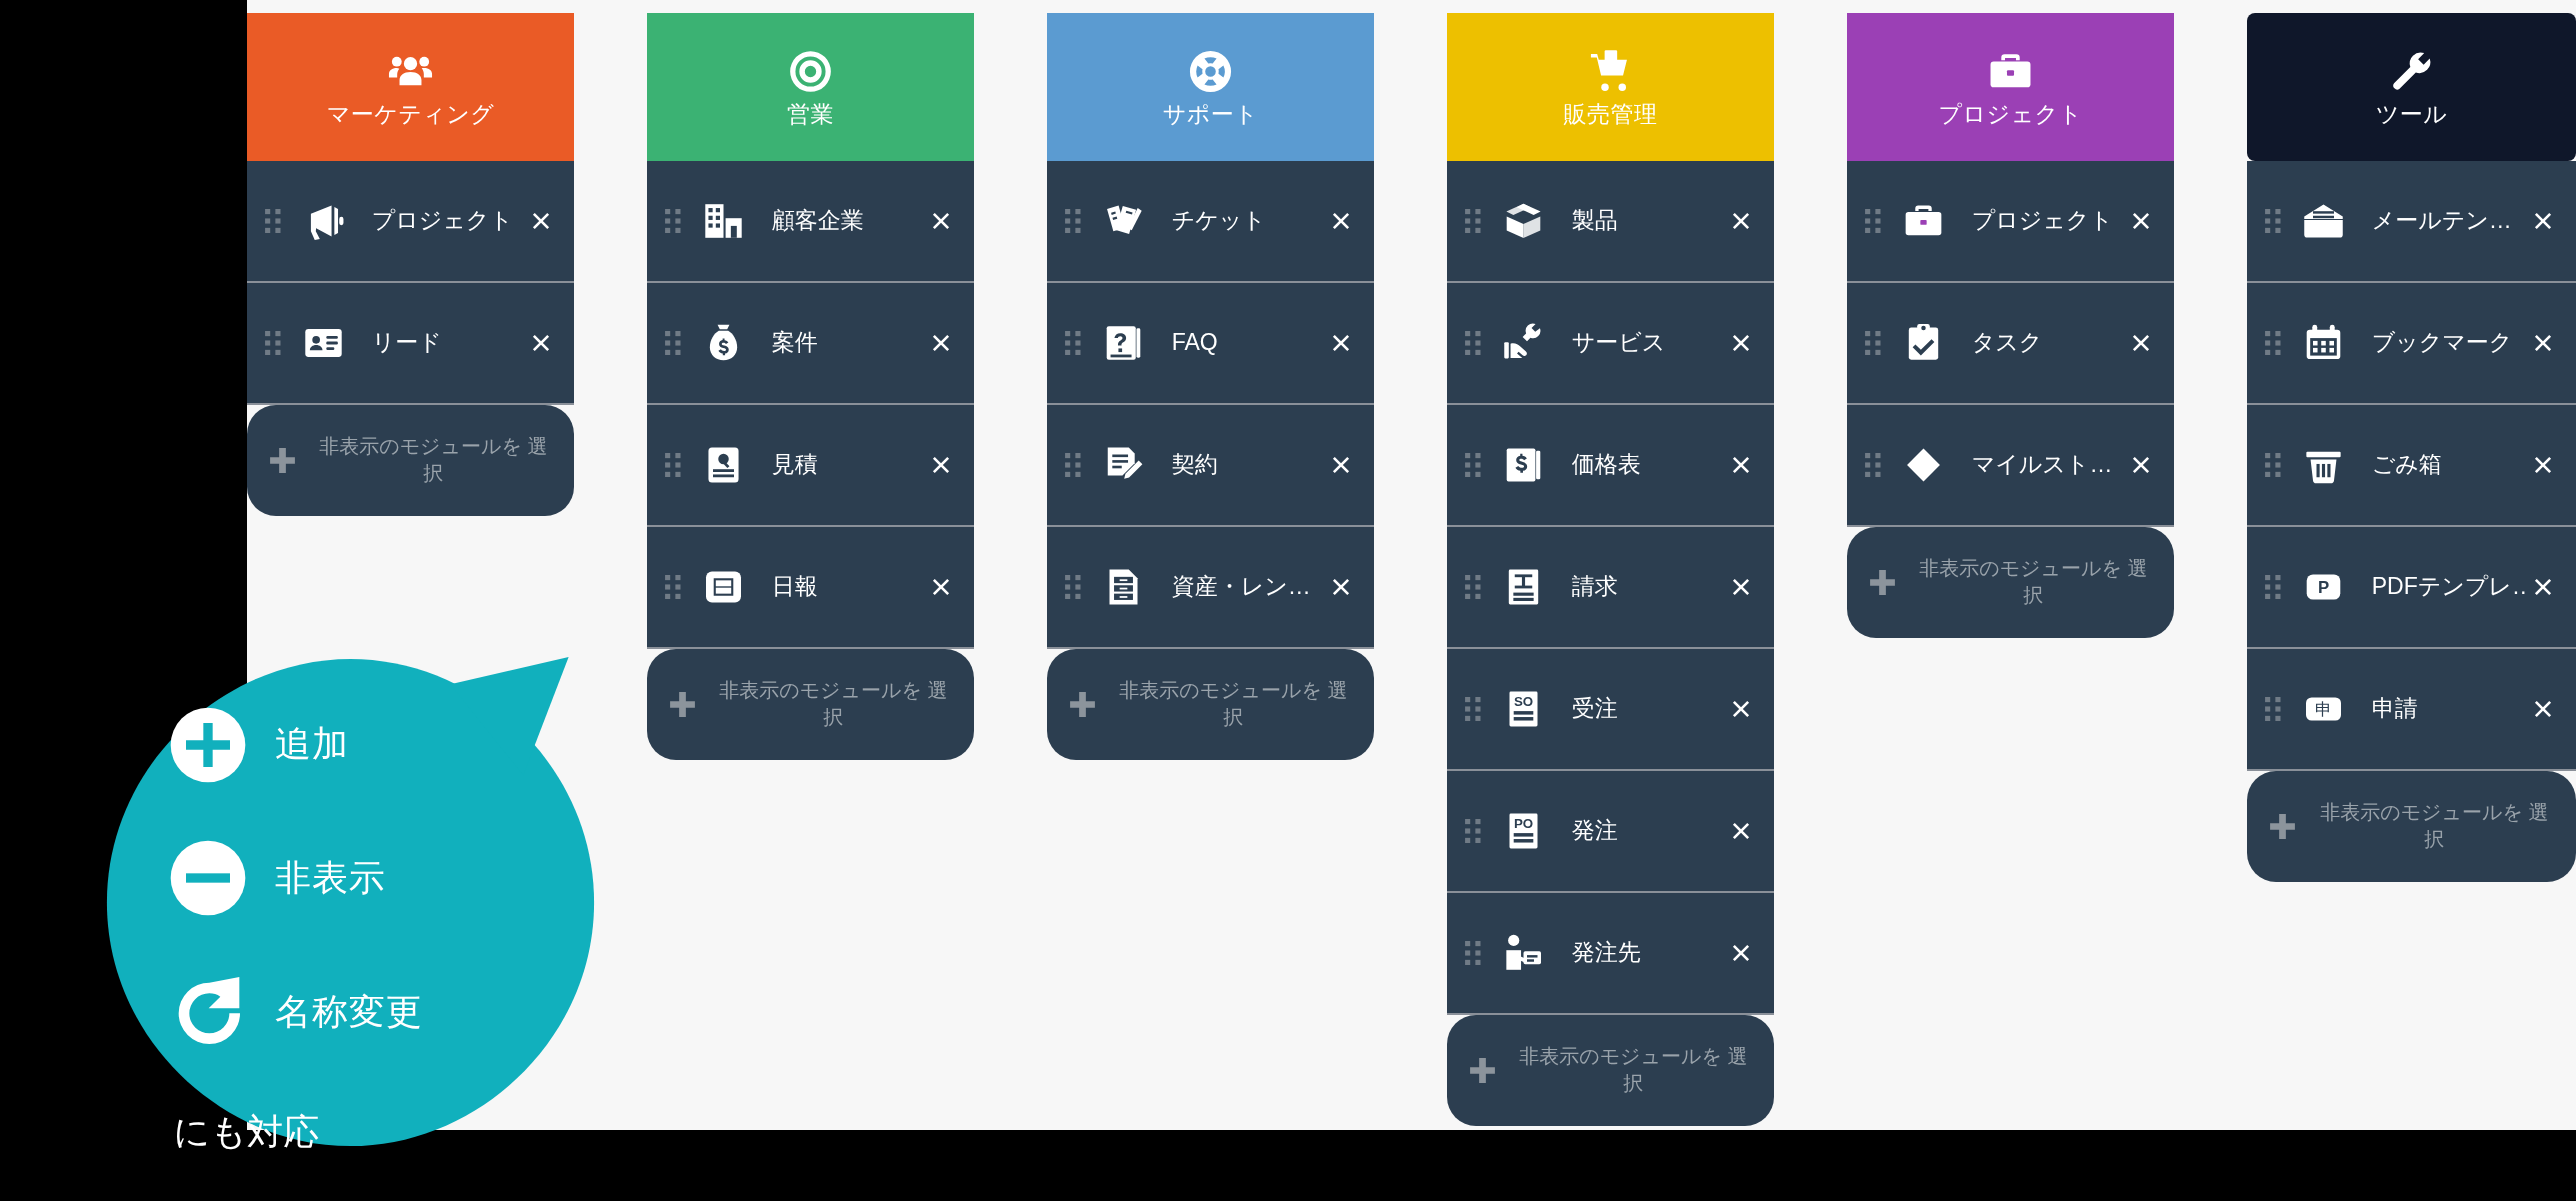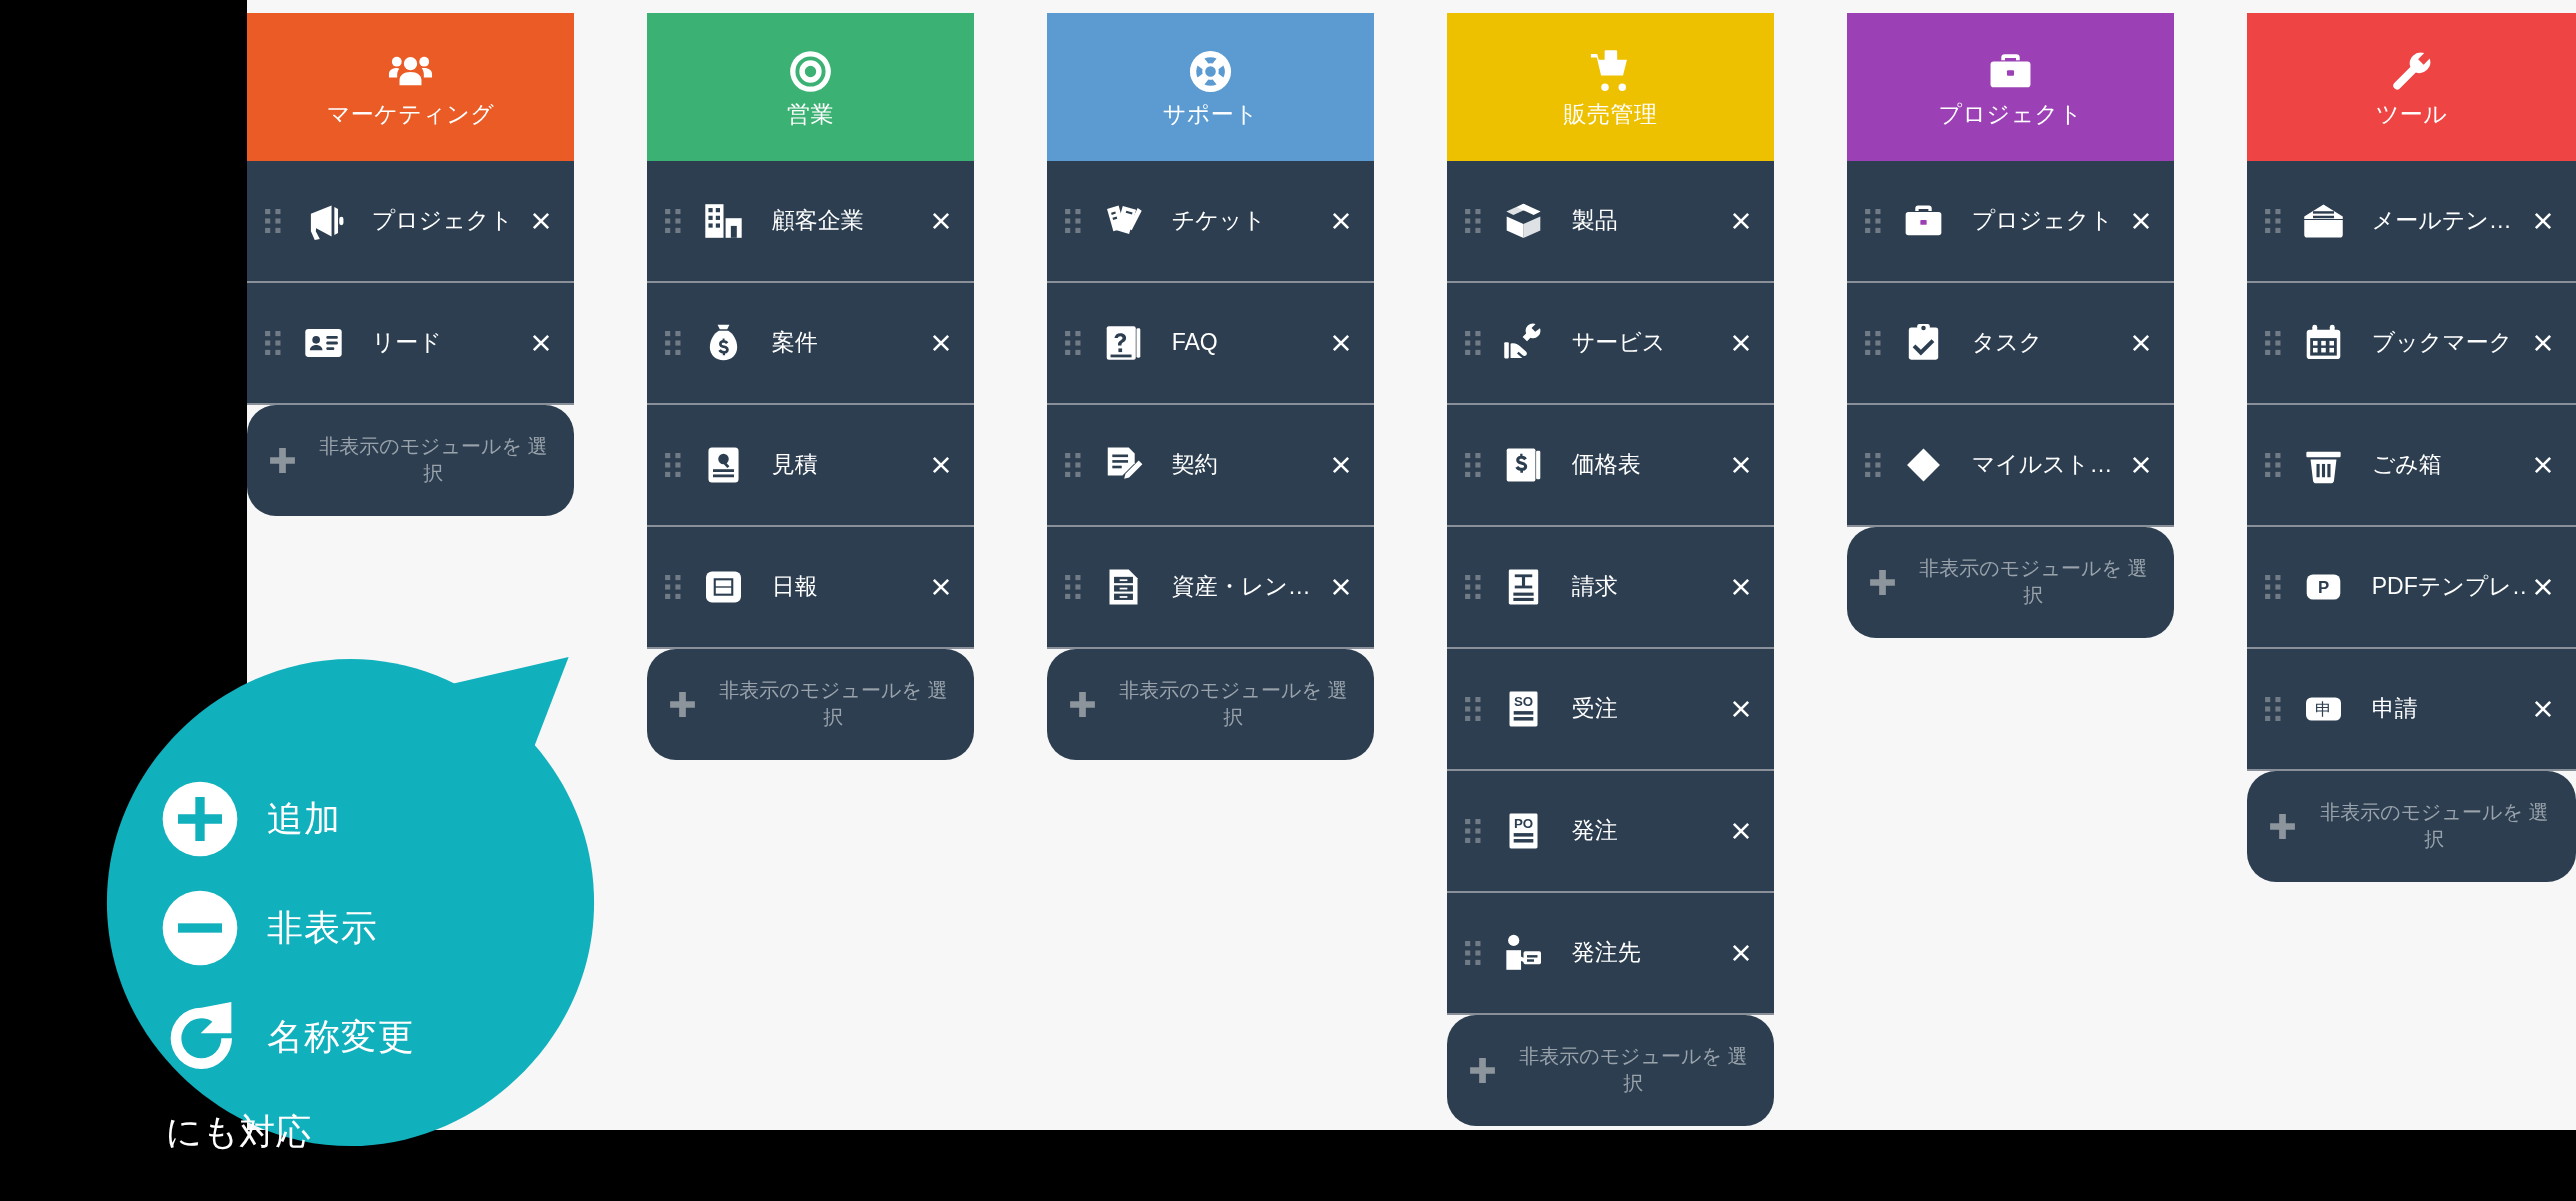--- a/index.html
+++ b/index.html
@@ -86,23 +86,23 @@
   .callout {
     position: absolute;
     left: 96px; top: 648px;
     width: 509px; height: 509px;
     z-index: 10;
   }
   .bubble-svg { position:absolute; inset:0; width:100%; height:100%; }
   .bubble-body { fill: #11b0bd; }
 
   .callout-inner {
-    position: absolute; left: 0; top: 0; width: 509px; height: 509px;
+    position: absolute; left: 8px; top: 0; width: 509px; height: 509px;
     display: flex; flex-direction: column;
-    justify-content: flex-end;
+    justify-content: space-between;
     padding: 53px 0 0 64px;
     gap: 22px;
   }
   .cl-row { display:flex; align-items:center; gap: 27px; height: 87px;}
   .cl-badge { width: 80px; height: 80px; flex:0 0 80px; display:flex; align-items:center; justify-content:center; }
   .cl-badge svg { width: 80px; height: 80px; fill: #ffffff; }
   .cl-text { color: #ffffff; font-size: 36px; letter-spacing: 0.9px; }
   .cl-footer { color:#ffffff; font-size: 36px; margin-left: 5.5px; margin-top: 5.5px; }
 </style>
 </head>
@@ -795,21 +795,21 @@
               <svg viewBox="0 0 24 24">
                 <path d="M9.4 2.4h5.2v7h7v5.2h-7v7H9.4v-7h-7V9.4h7z"></path>
               </svg>
             </span>
             <span class="add-text">非表示のモジュールを
 選択</span>
           </div>
         </div>
       </div>
       <div class="column">
-        <div class="col-header" style="background: #ef4444;">
+        <div class="col-header" style="background: #0f172a; border-radius: 8px;">
           <span class="hdr-icon">
             <svg viewBox="0 0 24 24">
               <path d="M21.3 5.4a5.6 5.6 0 0 1-7.1 7.1L5.9 20.8a2 2 0 0 1-2.8-2.8l8.3-8.3a5.6 5.6 0 0 1 7.1-7.1l-3.1 3.1 2.8 2.8z"></path>
             </svg>
           </span>
           <div class="hdr-label">ツール</div>
         </div>
         <div class="mod-list">
           <div class="mod-row">
             <span class="grip">

